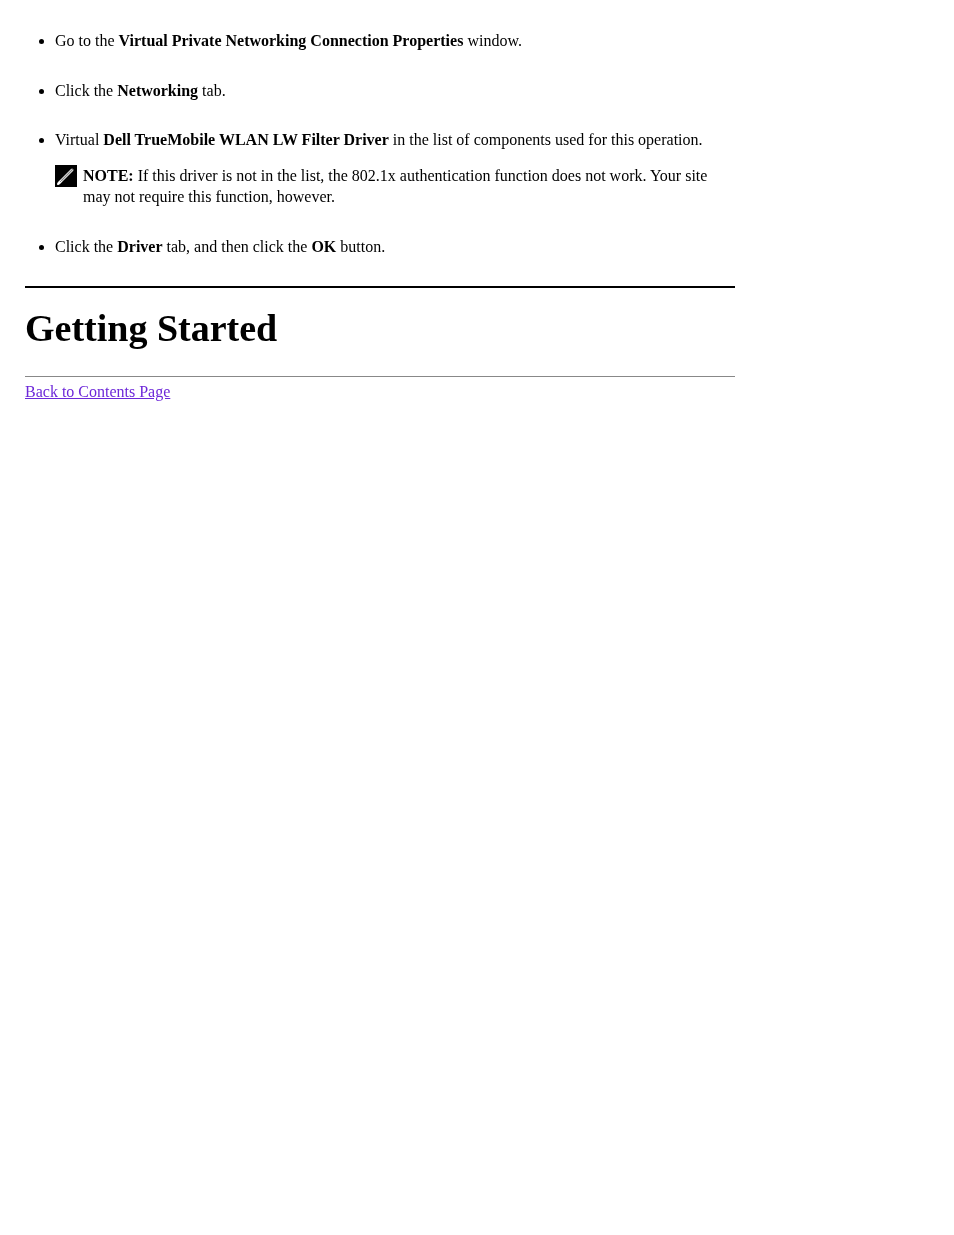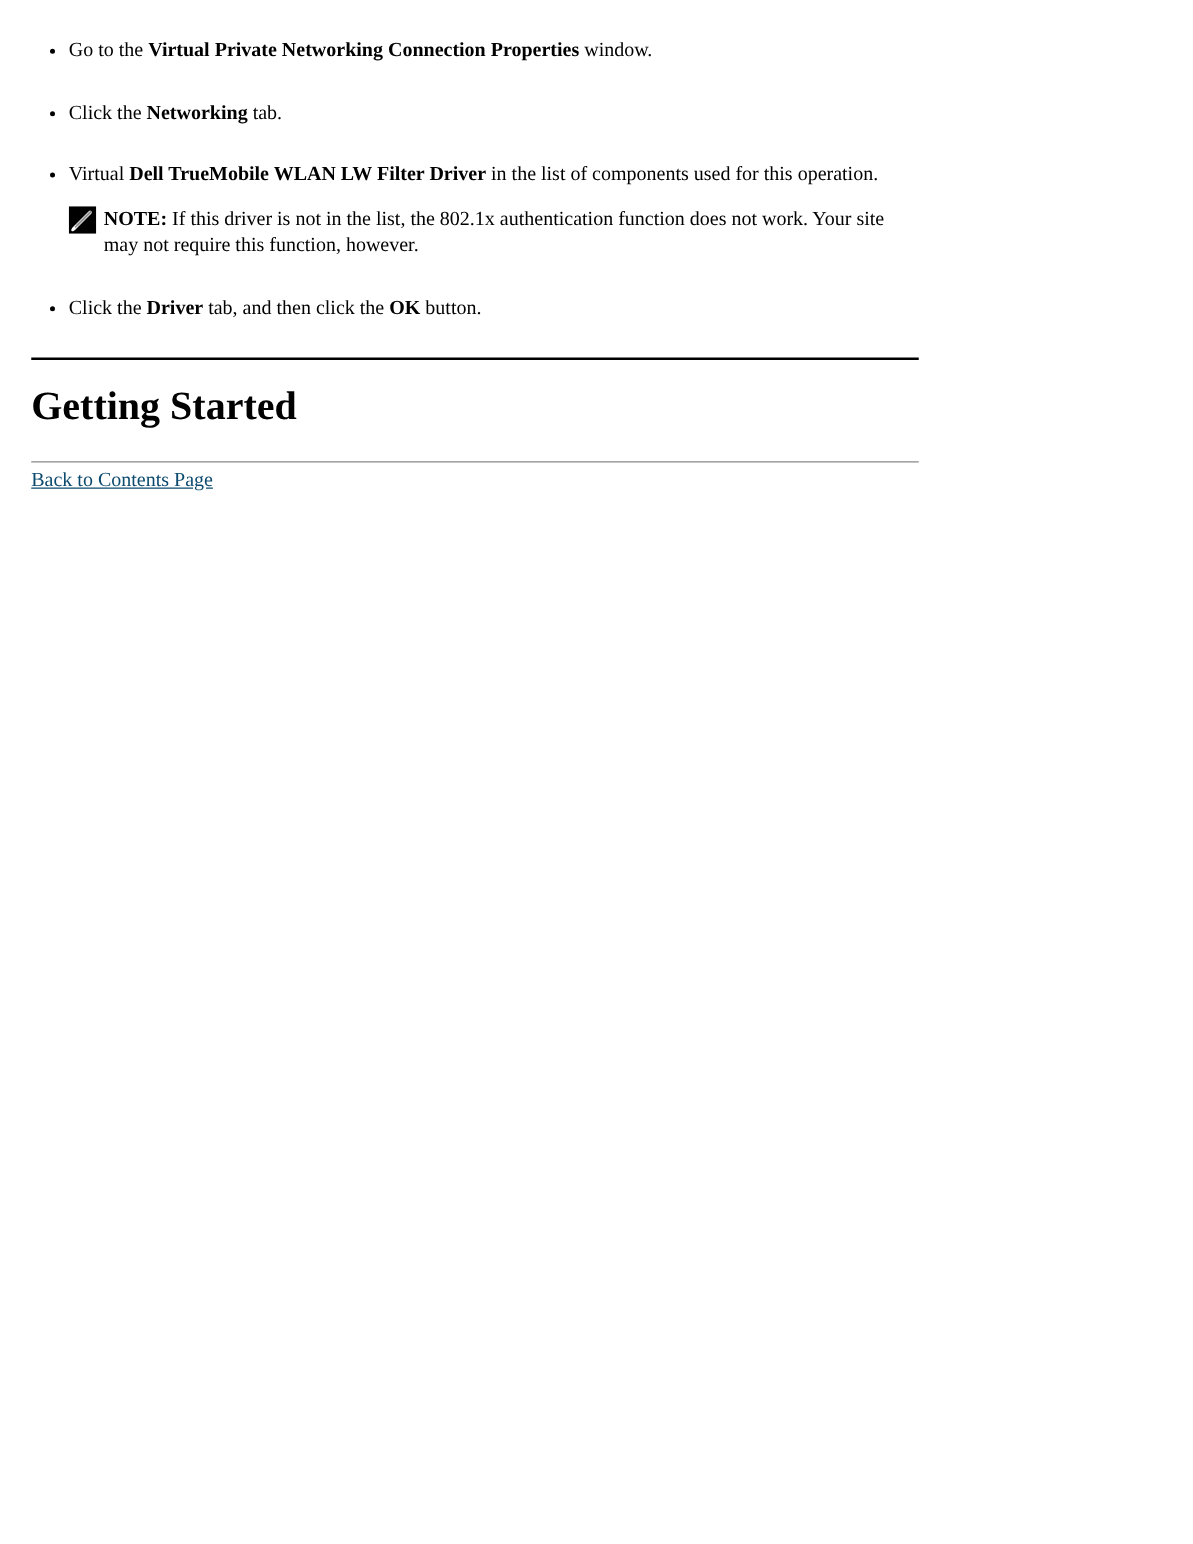--- a/index.html
+++ b/index.html
@@ -45,30 +45,30 @@
     border: none;
     border-top: 2px solid #000;
     margin: 20px 0 18px 0;
   }
   hr.hr-thin {
     border: none;
     border-top: 1px solid #888;
     margin: 20px 0 6px 0;
   }
   h2.section {
-    font-size: 32px;
+    font-size: 38px;
     font-weight: bold;
     margin: 0 0 26px 0;
   }
   p.body {
     margin: 0 0 26px 0;
     line-height: 1.35;
   }
   a.link {
-    color: #0c4a6e;
+    color: #6d28d9;
   }
   .bold { font-weight: bold; }
 </style>
 </head>
 <body>
 
 <div class="page">
 
   <ul class="steps">
 

